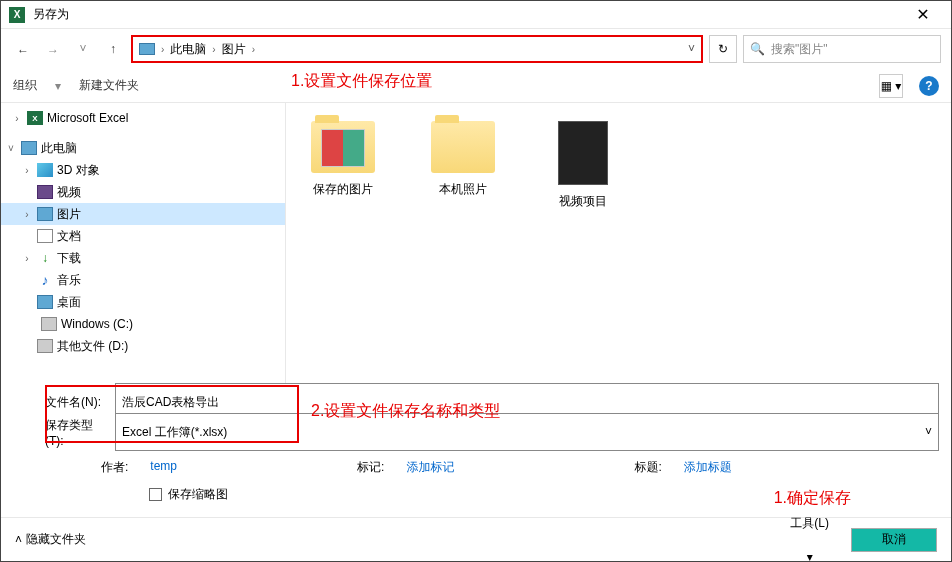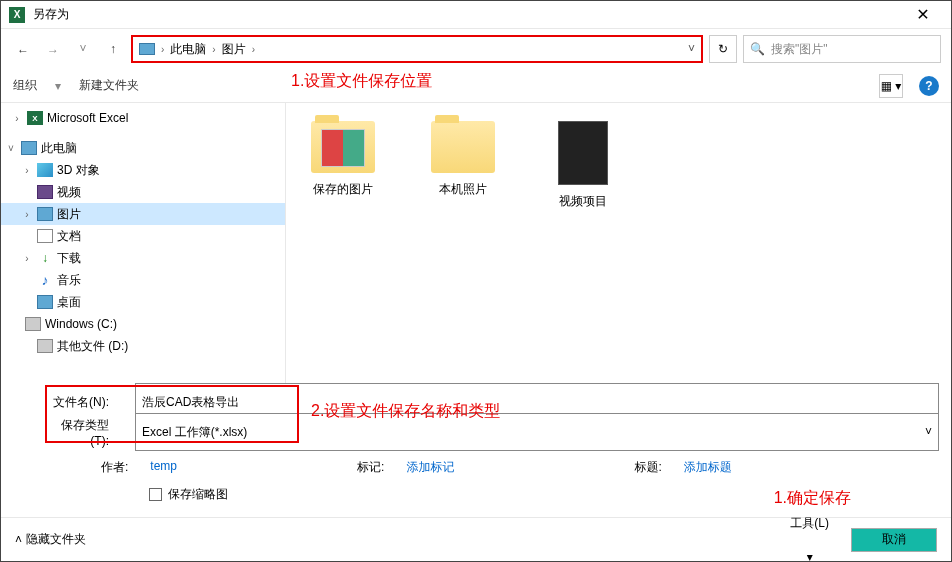--- a/index.html
+++ b/index.html
@@ -48,22 +48,22 @@
 .content { flex: 1; padding: 18px 12px; display: flex; gap: 30px; align-items: flex-start; }
 .file-item { display: flex; flex-direction: column; align-items: center; width: 90px; cursor: pointer; }
 .folder-big { width: 64px; height: 52px; background: linear-gradient(#ffe9a8,#f8d878); border-radius: 3px; position: relative; }
 .folder-big::before { content:""; position: absolute; top:-6px; left:4px; width:24px; height:8px; background:#f8d878; border-radius:2px 2px 0 0; }
 .folder-content { position: absolute; top: 8px; left: 10px; right: 10px; bottom: 6px; background: #fff; border: 1px solid #ccc; display: flex; }
 .file-label { margin-top: 8px; text-align: center; font-size: 12px; }
 .thumb-dark { width: 50px; height: 64px; background: #222; border: 1px solid #555; }
 
 .form-area { padding: 6px 12px 0 44px; position: relative; }
 .form-row { display: flex; align-items: center; height: 26px; margin-bottom: 4px; }
-.form-label { width: 70px; text-align: right; padding-right: 6px; }
-.form-input { flex: 1; height: 38px; border: 1px solid #888; padding: 0 6px; background: #fff; margin-left: 20px; }
+.form-label { width: 70px; text-align: left; padding-right: 6px; }
+.form-input { flex: 1; height: 38px; border: 1px solid #888; padding: 0 6px; background: #fff; }
 .form-input.combo { display: flex; align-items: center; justify-content: space-between; }
 .form-highlight { position: absolute; left: 44px; top: 2px; width: 254px; height: 58px; border: 2px solid #e80000; pointer-events: none; }
 .annotation2 { position: absolute; left: 310px; top: 18px; color: #e80000; font-size: 16px; }
 
 .meta-row { display: flex; padding: 10px 12px 4px 100px; gap: 60px; }
 .meta-item { display: flex; gap: 22px; }
 .meta-link { color: #0066cc; cursor: pointer; }
 
 .thumb-row { padding: 6px 12px 6px 148px; display: flex; align-items: center; gap: 6px; }
 .checkbox { width: 13px; height: 13px; border: 1px solid #666; cursor: pointer; }
@@ -160,21 +160,21 @@
     <div class="tree-item" style="padding-left:20px">
       <span class="chev"></span>
         <span class="ticon music-i">♪</span>
       <span>音乐</span>
     </div>
     <div class="tree-item" style="padding-left:20px">
       <span class="chev"></span>
         <span class="ticon desk-i"></span>
       <span>桌面</span>
     </div>
-    <div class="tree-item" style="padding-left:8px">
+    <div class="tree-item" style="padding-left:24px">
       <span class="chev"></span>
         <span class="ticon drive-i"></span>
       <span>Windows (C:)</span>
     </div>
     <div class="tree-item" style="padding-left:20px">
       <span class="chev"></span>
         <span class="ticon drive-i"></span>
       <span>其他文件 (D:)</span>
     </div>
   </div>

